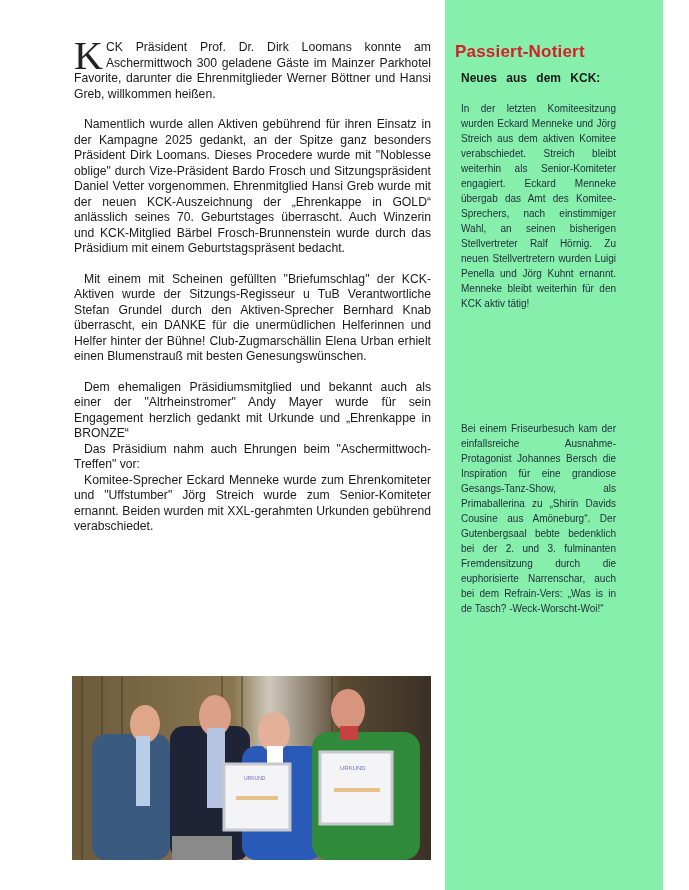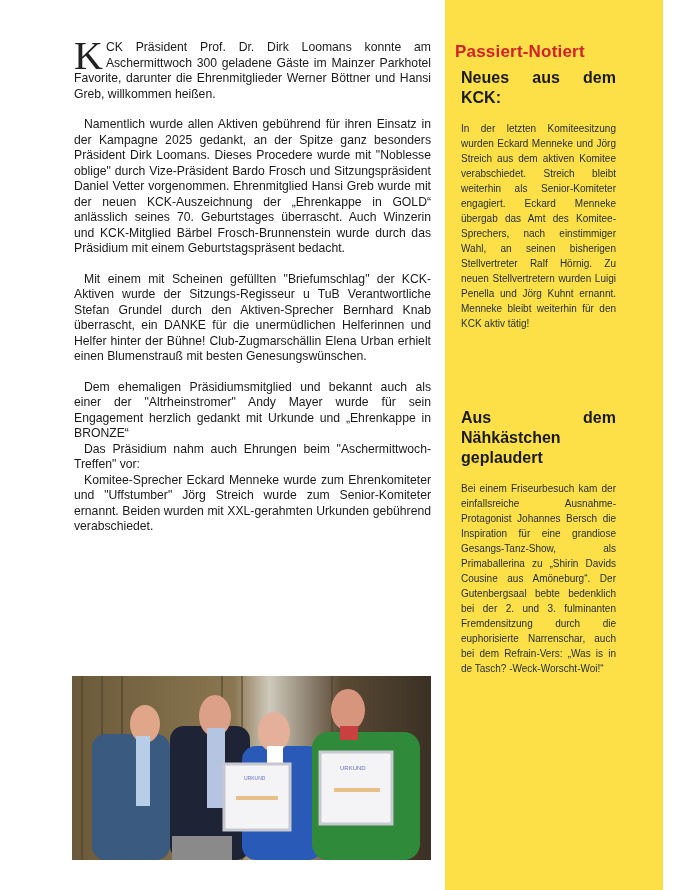--- a/index.html
+++ b/index.html
@@ -5,24 +5,24 @@
   html, body { margin:0; padding:0; }
   body { width:689px; height:890px; background:#ffffff; position:relative; overflow:hidden;
          font-family:"Liberation Sans", sans-serif; color:#1a1a1a; }
   .main { position:absolute; left:74px; top:40px; width:357px; font-size:12.2px; line-height:15.5px; }
   .main p { margin:0; text-align:justify; }
   .indent { text-indent:10px; }
   .gap { height:15px; }
   .headline { color:#d4202a; font-weight:bold; font-size:19.5px; line-height:22px; margin:18px 0 16px 0; text-align:justify; word-spacing:4px; letter-spacing:0.2px; }
   .dropcap { float:left; font-family:"Liberation Serif", serif; font-size:40px; line-height:30px; margin:1px 3px 0 0; color:#222; }
   .photo { position:absolute; left:72px; top:676px; width:359px; height:184px; overflow:hidden; background:#4a4030; }
-  .sidebar { position:absolute; left:445px; top:0; width:218px; height:890px; background:#fde047; }
+  .sidebar { position:absolute; left:445px; top:0; width:218px; height:890px; background:#86efac; }
   .side-inner { position:absolute; left:16px; top:44px; width:155px; }
   .section-label { position:absolute; left:10px; top:42px; color:#d4202a; font-weight:bold; font-size:17px; letter-spacing:0.2px; }
-  .side-title { font-weight:bold; font-size:16px; line-height:20px; color:#1a1a1a; text-align:justify; word-spacing:6px; margin:0; }
+  .side-title { font-weight:bold; font-size:12px; line-height:20px; color:#1a1a1a; text-align:justify; word-spacing:6px; margin:0; }
   .side-text { font-size:10px; line-height:15px; color:#1f2a3a; text-align:justify; margin:0; }
 </style>
 </head>
 <body>
 
 <div class="main">
 
 
   <p><span class="dropcap">K</span><span>CK Präsident Prof. Dr. Dirk Loomans konnte am Aschermittwoch 300 geladene Gäste im Mainzer Parkhotel Favorite, darunter die Ehrenmitglieder Werner Böttner und Hansi Greb, willkommen heißen.</span></p>
   <div class="gap"></div>
@@ -96,17 +96,16 @@
 </div>
 
 <div class="sidebar">
   <div class="section-label">Passiert-Notiert</div>
   <div class="side-inner" style="top:68px;">
     <p class="side-title">Neues aus dem KCK:</p>
     <div style="height:13px"></div>
     <p class="side-text">In der letzten Komiteesitzung wurden Eckard Menneke und Jörg Streich aus dem aktiven Komitee verabschiedet. Streich bleibt weiterhin als Senior-Komiteter engagiert. Eckard Menneke übergab das Amt des Komitee-Sprechers, nach einstimmiger Wahl, an seinen bisherigen Stellvertreter Ralf Hörnig. Zu neuen Stellvertretern wurden Luigi Penella und Jörg Kuhnt ernannt. Menneke bleibt weiterhin für den KCK aktiv tätig!</p>
   </div>
   <div class="side-inner" style="top:408px;">
-    <p class="side-title">Aus dem Nähkästchen geplaudert</p>
     <div style="height:13px"></div>
     <p class="side-text">Bei einem Friseurbesuch kam der einfallsreiche Ausnahme-Protagonist Johannes Bersch die Inspiration für eine grandiose Gesangs-Tanz-Show, als Primaballerina zu „Shirin Davids Cousine aus Amöneburg“. Der Gutenbergsaal bebte bedenklich bei der 2. und 3. fulminanten Fremdensitzung durch die euphorisierte Narrenschar, auch bei dem Refrain-Vers: „Was is in de Tasch? -Weck-Worscht-Woi!“</p>
   </div>
 </div>
 
 </body></html>

